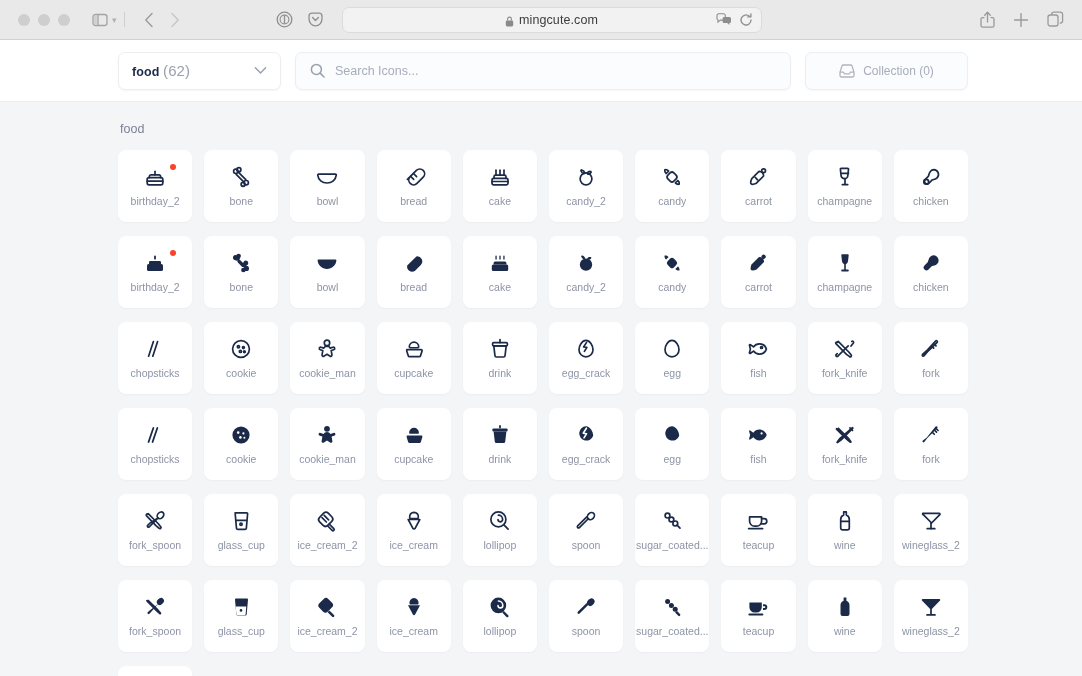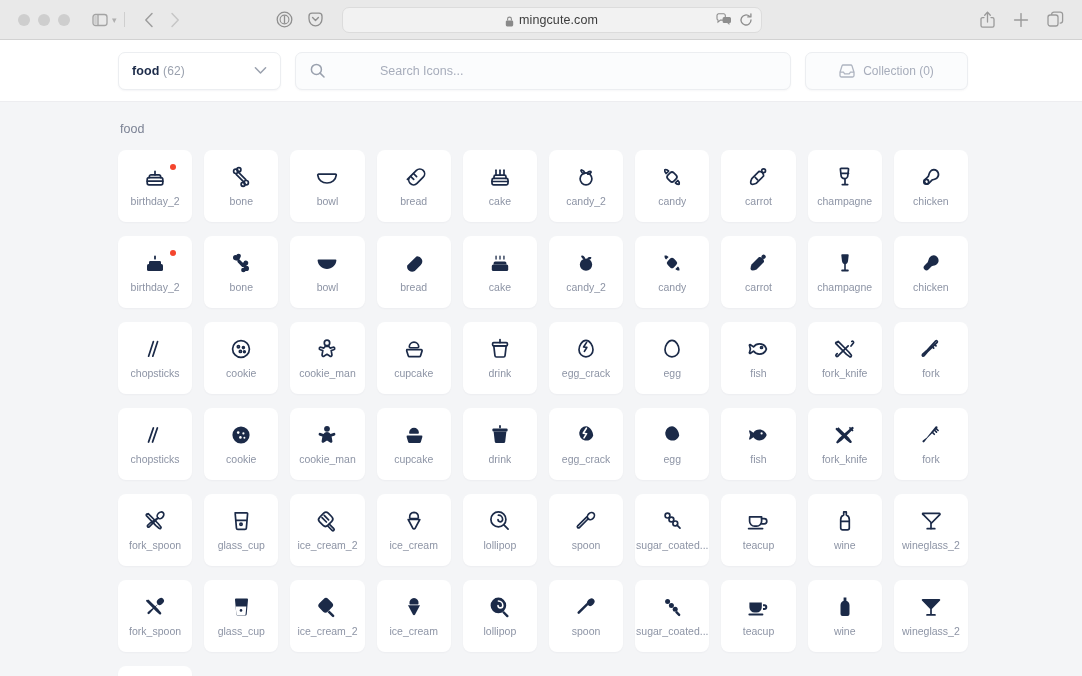--- a/index.html
+++ b/index.html
@@ -68,36 +68,36 @@
   .category-select {
     width: 163px; height: 38px;
     background: #fff;
     border: 1px solid #eceef1;
     border-radius: 7px;
     box-shadow: 0 1px 2px rgba(20,30,60,.045);
     display: flex; align-items: center; justify-content: space-between;
     padding: 0 13px;
   }
   .cat-text { font-size: 12.5px; color: #1b2a48; font-weight: bold; letter-spacing: .1px; }
-  .cat-count { font-size: 12px; color: #9aa1ae; font-weight: normal; }
+  .cat-count { font-size: 15px; color: #9aa1ae; font-weight: normal; }
   .cat-chev { color: #9aa1ae; display: flex; }
 
   .search-box {
     flex: 1; height: 38px;
     background: #fbfcfd;
     border: 1px solid #eceef1;
     border-radius: 7px;
     display: flex; align-items: center;
     padding: 0 14px; gap: 10px;
     box-shadow: 0 1px 2px rgba(20,30,60,.035);
   }
   .search-input {
     border: none; outline: none; background: transparent;
     font-family: "Liberation Sans", sans-serif;
-    font-size: 12.5px; color: #15803d; width: 100%; margin-left: 45px;
+    font-size: 12.5px; color: #15803d; width: 100%;
   }
   .search-input::placeholder { color: #a7adbb; }
 
   .collection-btn {
     width: 163px; height: 38px;
     background: #fbfcfd;
     border: 1px solid #eceef1;
     border-radius: 7px;
     display: flex; align-items: center; justify-content: center; gap: 8px;
     box-shadow: 0 1px 2px rgba(20,30,60,.035);

